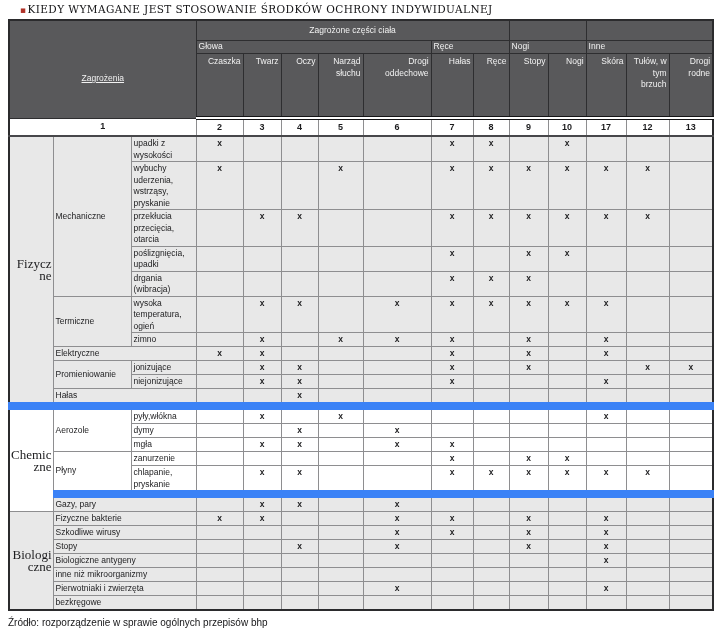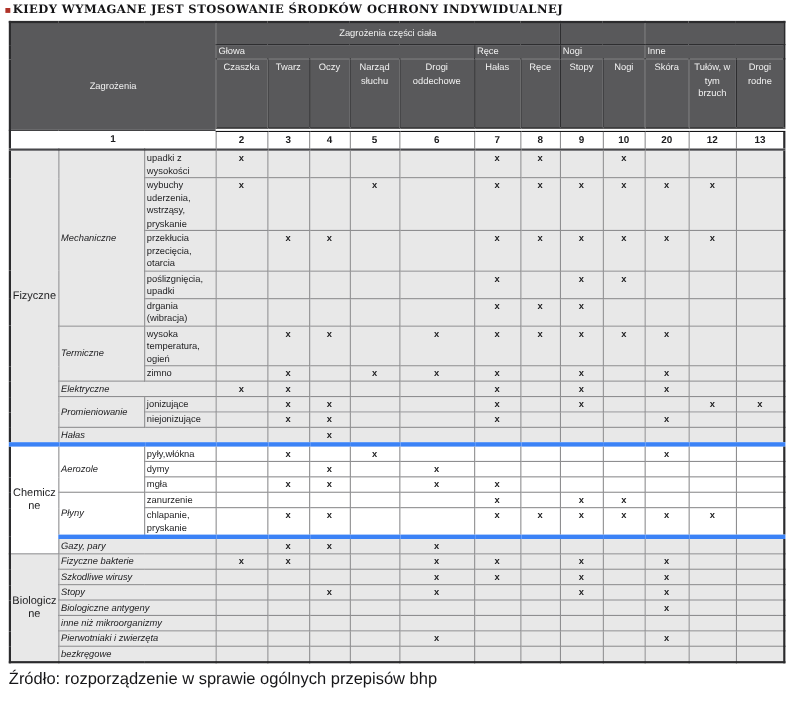--- a/index.html
+++ b/index.html
@@ -2,45 +2,45 @@
 <html style="--header-bg: #59595b; --header-text: #f2f2f2; --grid: #8e8e90; --border-dark: #2b2b2d; --row-gray: #e8e8e8; --row-white: #ffffff; --bullet: #b03228;"><head>
 <meta charset="utf-8">
 <style>
   :root{
     --header-bg:#59595b; --header-text:#f2f2f2; --grid:#8e8e90;
     --border-dark:#2b2b2d; --row-gray:#e8e8e8; --row-white:#ffffff;
     --ink:#1c1c1e; --bullet:#b03228;
   }
   html,body{margin:0;padding:0;width:720px;height:640px;background:#fff;overflow:hidden;}
   body{font-family:"Liberation Sans",sans-serif;color:var(--ink);}
-  .title{margin:3px 0 0 4px;font-family:"DejaVu Serif",serif;font-weight:bold;
+  .title{margin:3px 0 0 20px;font-family:"DejaVu Serif",serif;font-weight:normal;
          font-size:10.5px;letter-spacing:.4px;color:#141416;white-space:nowrap;}
   .title .bullet{color:var(--bullet);font-size:9px;margin-right:1px;font-family:"DejaVu Sans",sans-serif;}
   table{border-collapse:collapse;table-layout:fixed;width:704px;margin:4px 0 0 8px;
         border:2px solid var(--border-dark);}
   td,th{border:1px solid var(--grid);padding:0 2px;font-size:8.5px;line-height:11.5px;
         overflow:hidden;word-wrap:break-word;}
   thead th{background:var(--header-bg);color:var(--header-text);font-weight:normal;
            border-color:#2e2e30;}
   tr.hd-r1 th{height:19px;text-align:center;vertical-align:middle;}
   tr.hd-r2 th{height:12px;text-align:left;vertical-align:middle;}
-  tr.hd-r3 th{height:60px;vertical-align:top;text-align:center;padding-top:2px;
+  tr.hd-r3 th{height:60px;vertical-align:top;text-align:right;padding-top:2px;
               border-bottom:4px double #141416;margin-top:28px;}
-  th.hd-zagr{vertical-align:top;padding-top:19px;text-align:center;}
+  th.hd-zagr{vertical-align:top;padding-top:19px;text-align:center;text-decoration:underline;}
   tr.nums td{background:#fff;font-weight:bold;font-size:9px;text-align:center;
              vertical-align:middle;height:15px;border-bottom:2px solid #47474a;}
-  td.cat{font-size:10px;text-align:center;vertical-align:middle;padding:0 1px;}
-  td.sub{vertical-align:middle;font-style:italic;}
+  td.cat{font-size:13px;text-align:right;vertical-align:middle;padding:0 1px;font-family:Liberation Serif, serif;}
+  td.sub{vertical-align:middle;}
   td.detail{vertical-align:top;padding-top:1px;}
   td.mark{text-align:center;vertical-align:top;font-weight:bold;padding-top:1px;}
   tr.gray td{background:var(--row-gray);}
   tr.white td{background:var(--row-white);}
-  tr.thick-top td{border-top:4px solid #3b82f6;}
+  tr.thick-top td{border-top:8px solid #3b82f6;}
   tbody td{height:12px;}
-  .footer{margin:6px 0 0 8px;font-size:15px;color:#161618;}
+  .footer{margin:6px 0 0 8px;font-size:10px;color:#161618;}
 </style>
 </head>
 <body>
 
 <div class="title"><span class="bullet">▪</span><span>KIEDY WYMAGANE JEST STOSOWANIE ŚRODKÓW OCHRONY INDYWIDUALNEJ</span></div>
 
 <table>
   <colgroup>
     <col style="width:44px">
       <col style="width:78px">
@@ -54,21 +54,21 @@
     <col style="width:36px">
       <col style="width:39px">
       <col style="width:38px">
     <col style="width:40px">
       <col style="width:43px">
       <col style="width:44px">
   </colgroup>
   <thead>
       <tr class="hd-r1">
         <th class="hd-zagr" rowspan="3" colspan="3">Zagrożenia</th>
-        <th class="hd-top" colspan="7">Zagrożenia części ciała</th>
+        <th class="hd-top" colspan="7">Zagrożone części ciała</th>
         <th class="hd-top" colspan="2"></th>
         <th class="hd-top" colspan="3"></th>
       </tr>
       <tr class="hd-r2">
         <th class="hd-grp" colspan="5">Głowa</th>
         <th class="hd-grp" colspan="2">Ręce</th>
         <th class="hd-grp" colspan="2">Nogi</th>
         <th class="hd-grp" colspan="3">Inne</th>
       </tr>
       <tr class="hd-r3">
@@ -91,21 +91,21 @@
         <td colspan="3">1</td>
         <td>2</td>
         <td>3</td>
         <td>4</td>
         <td>5</td>
         <td>6</td>
         <td>7</td>
         <td>8</td>
         <td>9</td>
         <td>10</td>
-        <td>20</td>
+        <td>17</td>
         <td>12</td>
         <td>13</td>
       </tr>
       <tr class="gray">
         <td class="cat" rowspan="11">Fizyczne</td>
         <td class="sub" rowspan="5">Mechaniczne</td>
         <td class="detail">upadki z wysokości</td>
         <td class="mark">x</td>
         <td class="mark"></td>
         <td class="mark"></td>

